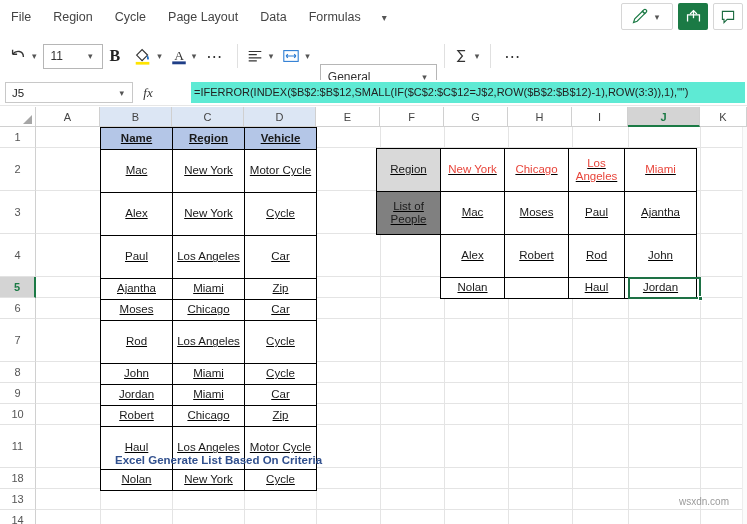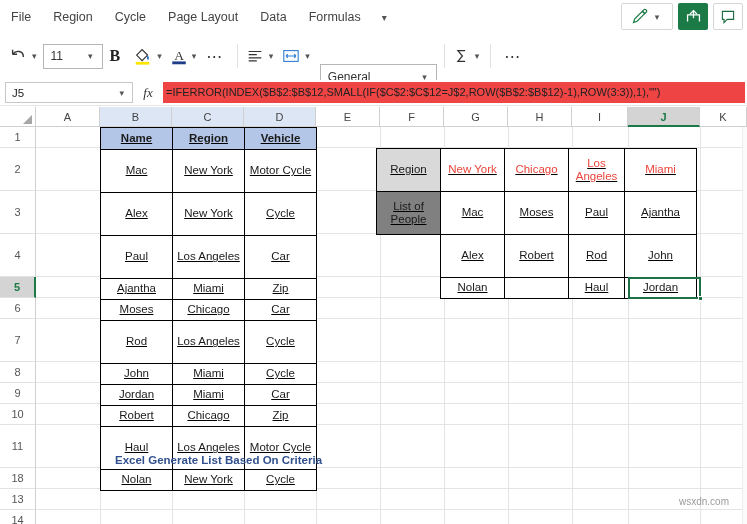--- a/index.html
+++ b/index.html
@@ -70,22 +70,23 @@
     width: 128px; height: 21px; border: 1px solid #c8c8c8; background: #fff;
     display: flex; align-items: center; justify-content: space-between;
     padding: 0 4px 0 6px; font-size: 11.5px; color: #222; margin-left: 3px;
   }
   .fx {
     width: 30px; text-align: center; font-size: 13px; font-style: italic;
     color: #333; font-family: "Liberation Serif", serif;
   }
   .formula {
     flex: 1; height: 21px; line-height: 21px; font-size: 11px; color: #222;
-    background: #ef4444; padding-left: 3px; overflow: hidden; white-space: nowrap;
+    background: #5eead4; padding-left: 3px; overflow: hidden; white-space: nowrap;
     font-family: "Liberation Sans", sans-serif;
+    margin-left: 28px;
   }
 
   
   .grid { position: absolute; left: 0; top: 107px; width: 747px; height: 417px; background: #fff; }
 
   .colhdr { position: absolute; left: 0; top: 0; width: 747px; height: 20px; }
   .corner {
     position: absolute; left: 0; top: 0; width: 36px; height: 20px;
     background: #ffffff; border-right: 1px solid #d0d0d0; border-bottom: 1px solid #d0d0d0;
   }

